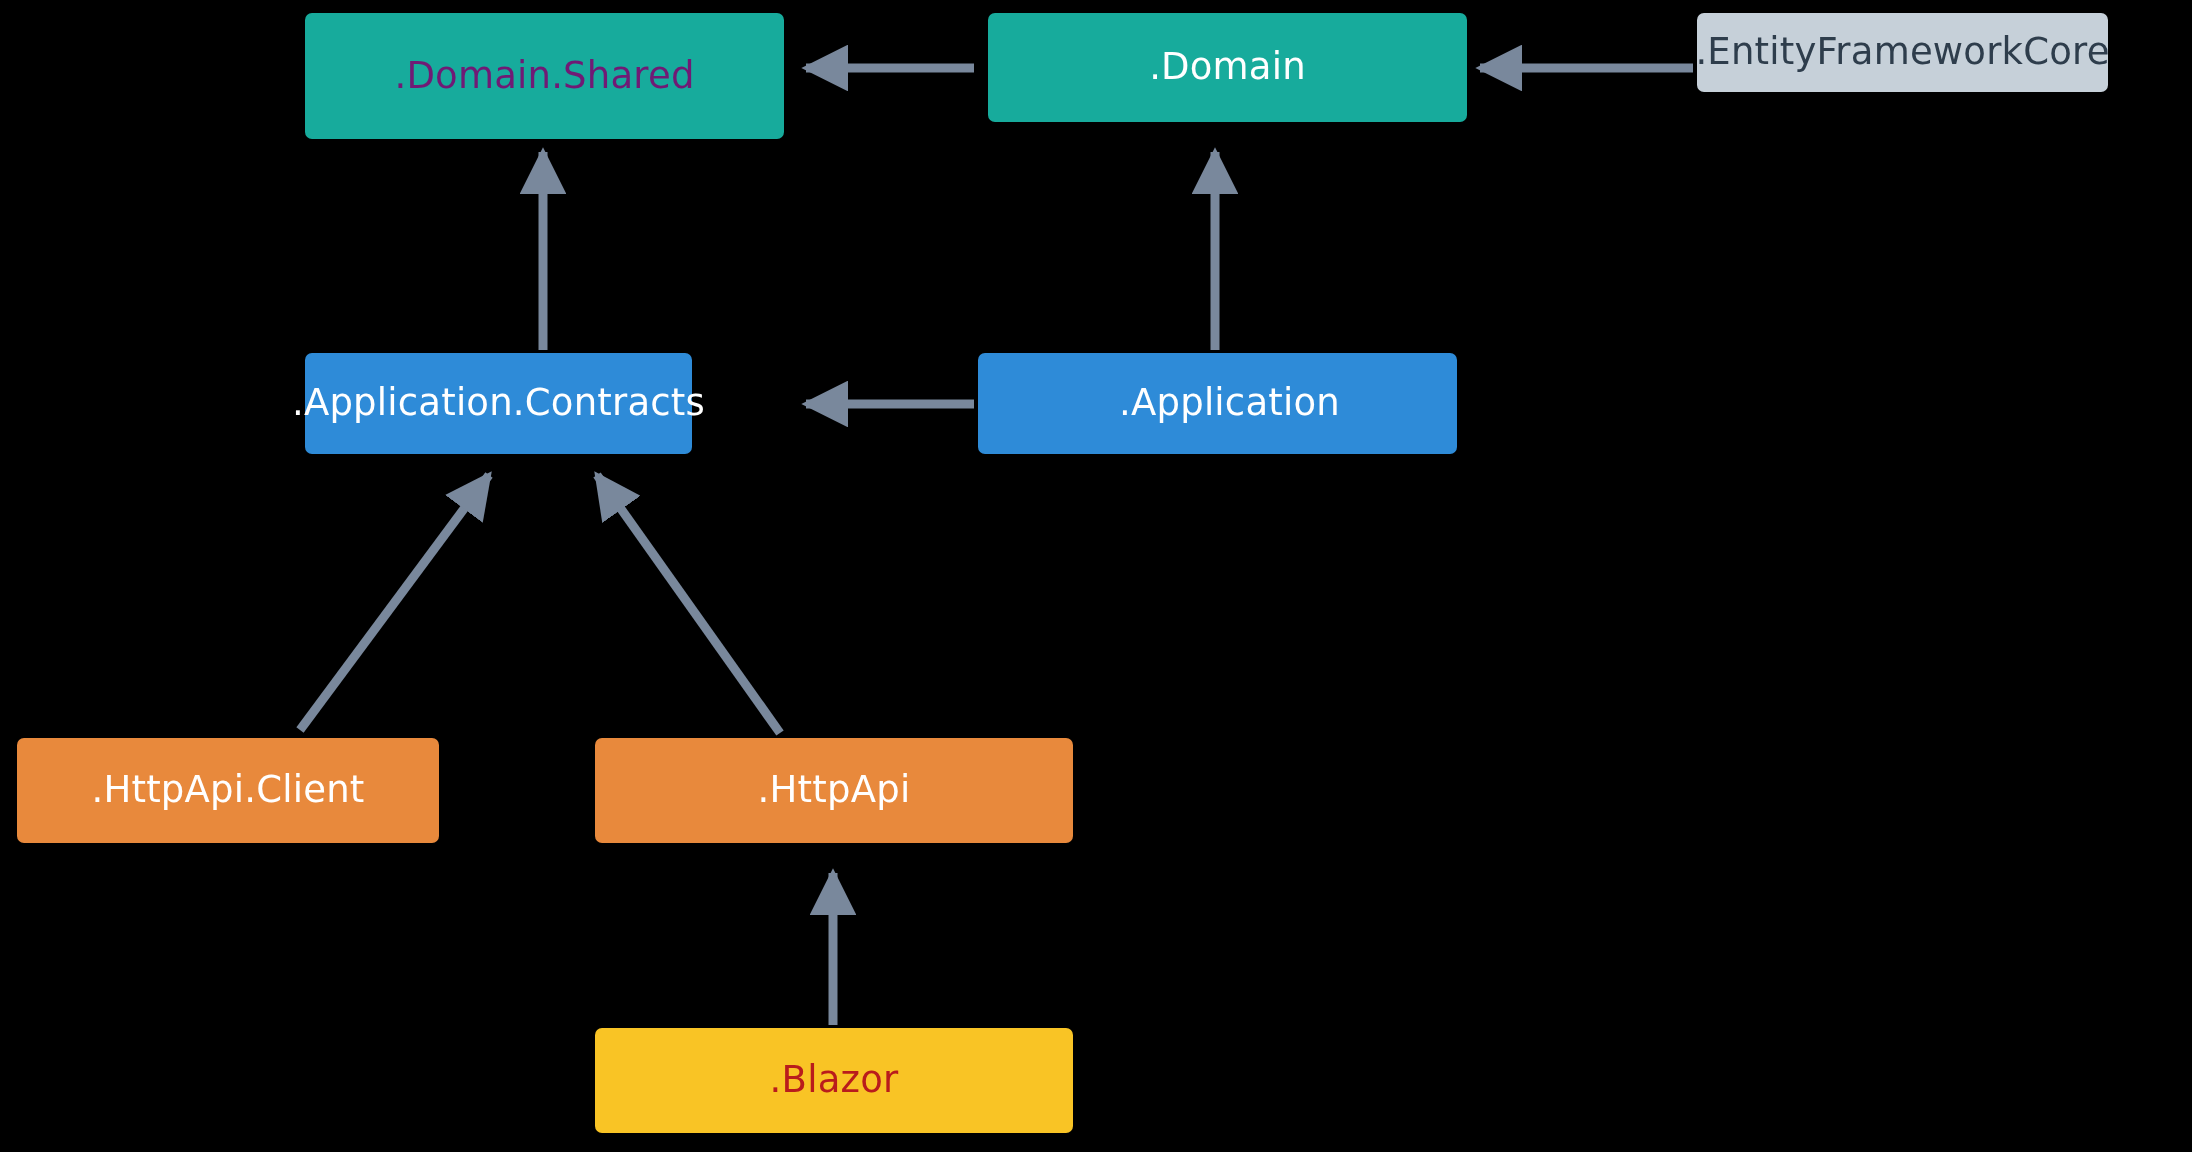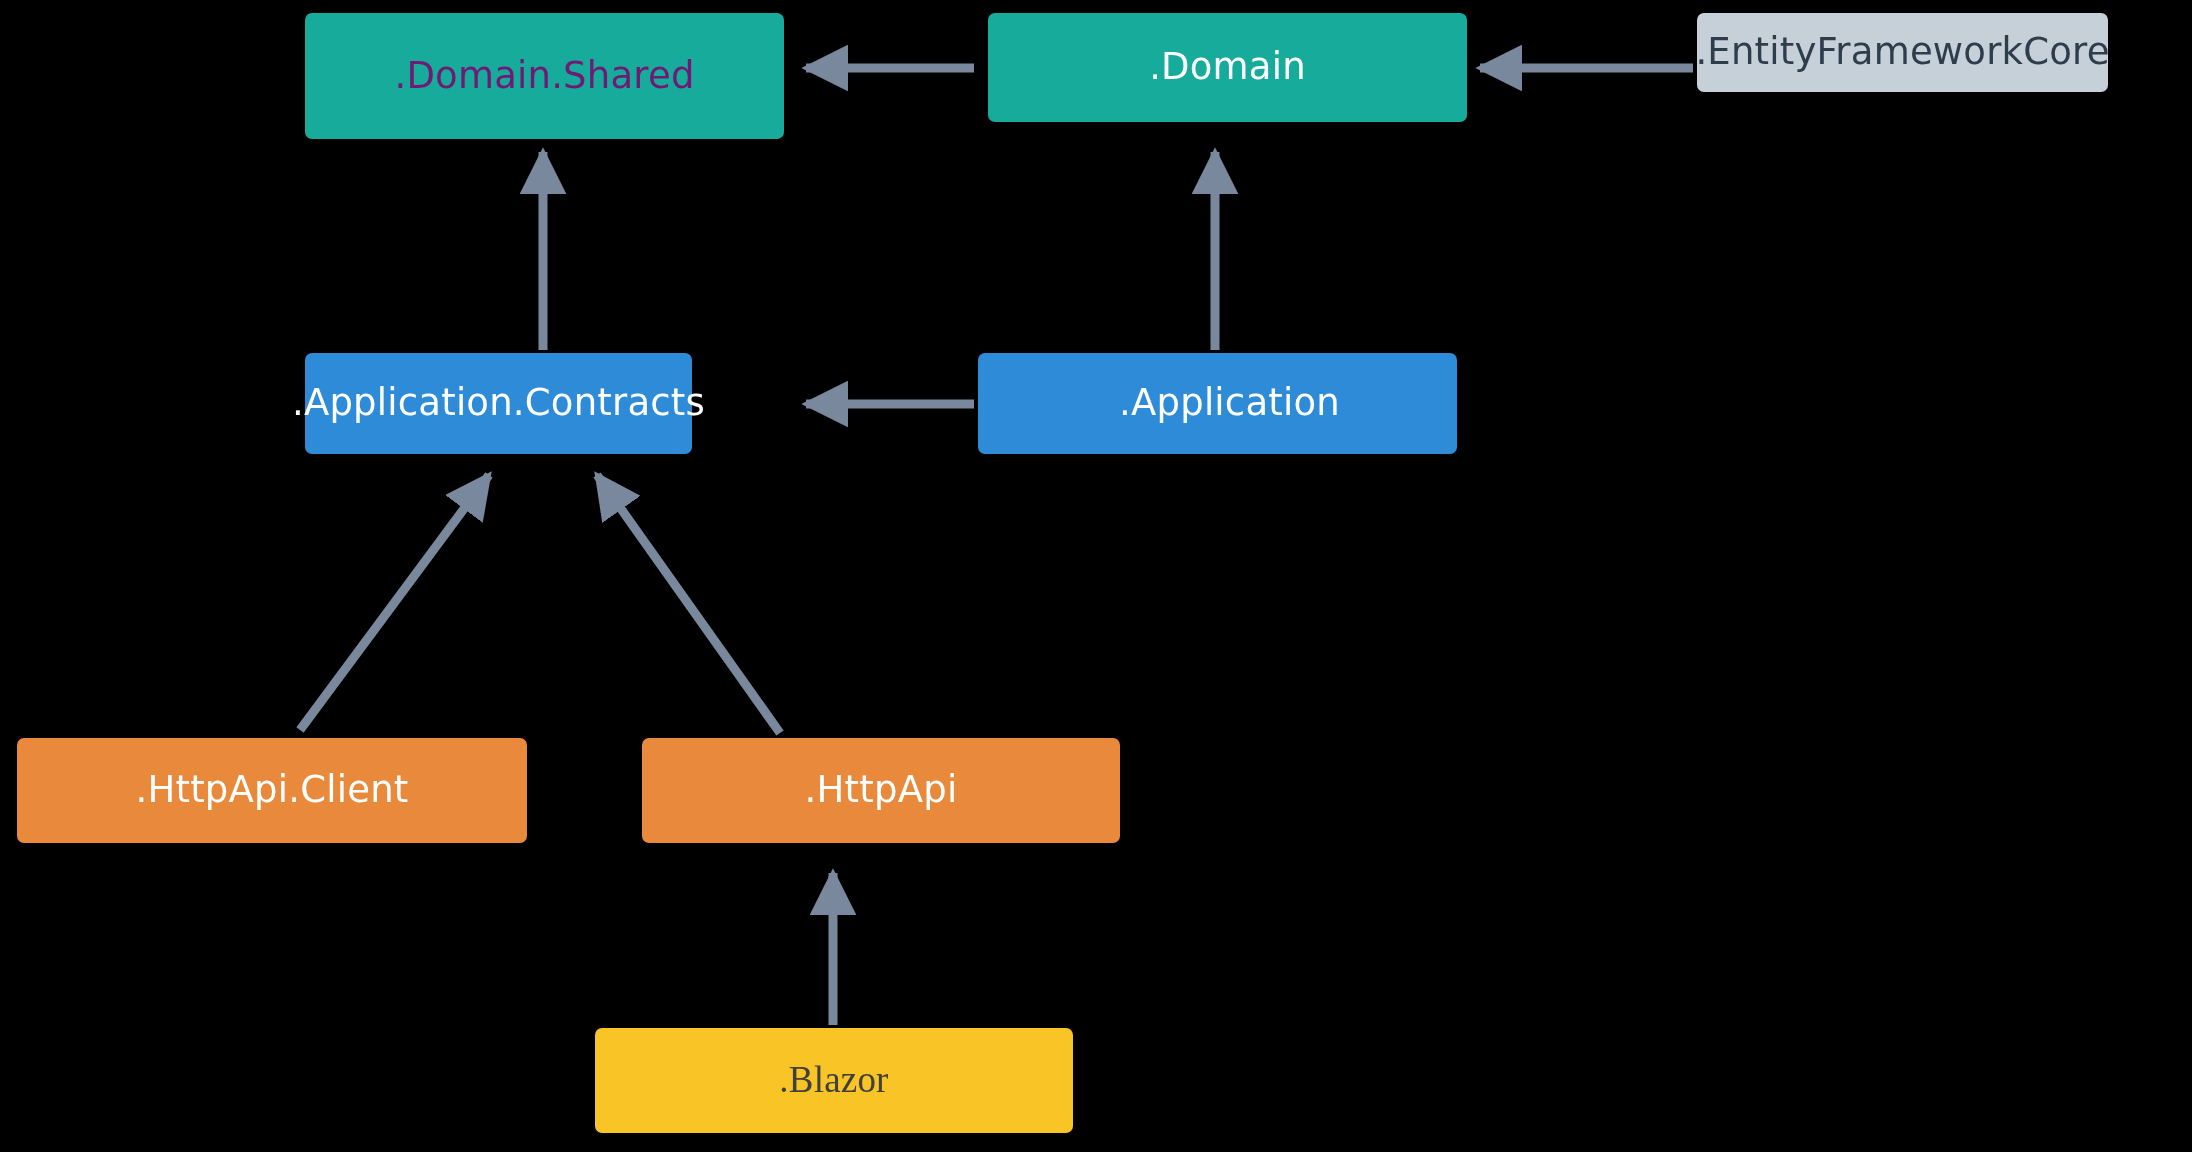--- a/index.html
+++ b/index.html
@@ -56,31 +56,31 @@
   .n-app-contracts {
     left: 305px;  top: 353px;  width: 387px; height: 101px;
     background: #2e8bd8; color: #ffffff; font-size: 37px;
   }
   .n-application {
     left: 978px;  top: 353px;  width: 479px; height: 101px;
     background: #2e8bd8; color: #ffffff; font-size: 37px; padding-left: 24px;
   }
   
   .n-httpapi-client {
-    left: 17px;   top: 738px;  width: 510px; height: 105px;
+    left: 17px;   top: 738px;  width: 422px; height: 105px;
     background: #e8893c; color: #ffffff; font-size: 37px;
   }
   .n-httpapi {
     left: 595px;  top: 738px;  width: 478px; height: 105px;
-    background: #e8893c; color: #ffffff; font-size: 37px; margin-left: 47px;
+    background: #e8893c; color: #ffffff; font-size: 37px;
   }
   
   .n-blazor {
     left: 595px;  top: 1028px; width: 478px; height: 105px;
-    background: #f9c425; color: #404040; font-size: 37px; font-family: Liberation Serif, serif;
+    background: #f9c425; color: #b91c1c; font-size: 37px;
   }
 </style>
 </head>
 <body>
 
 <div id="stage">
 
   <svg class="arrow-layer" viewBox="0 0 2192 1152" width="2192" height="1152" xmlns="http://www.w3.org/2000/svg">
     <defs>
       <marker id="ah" viewBox="0 0 10 10" refX="9" refY="5" markerWidth="5.2" markerHeight="5.2" orient="auto-start-reverse">

